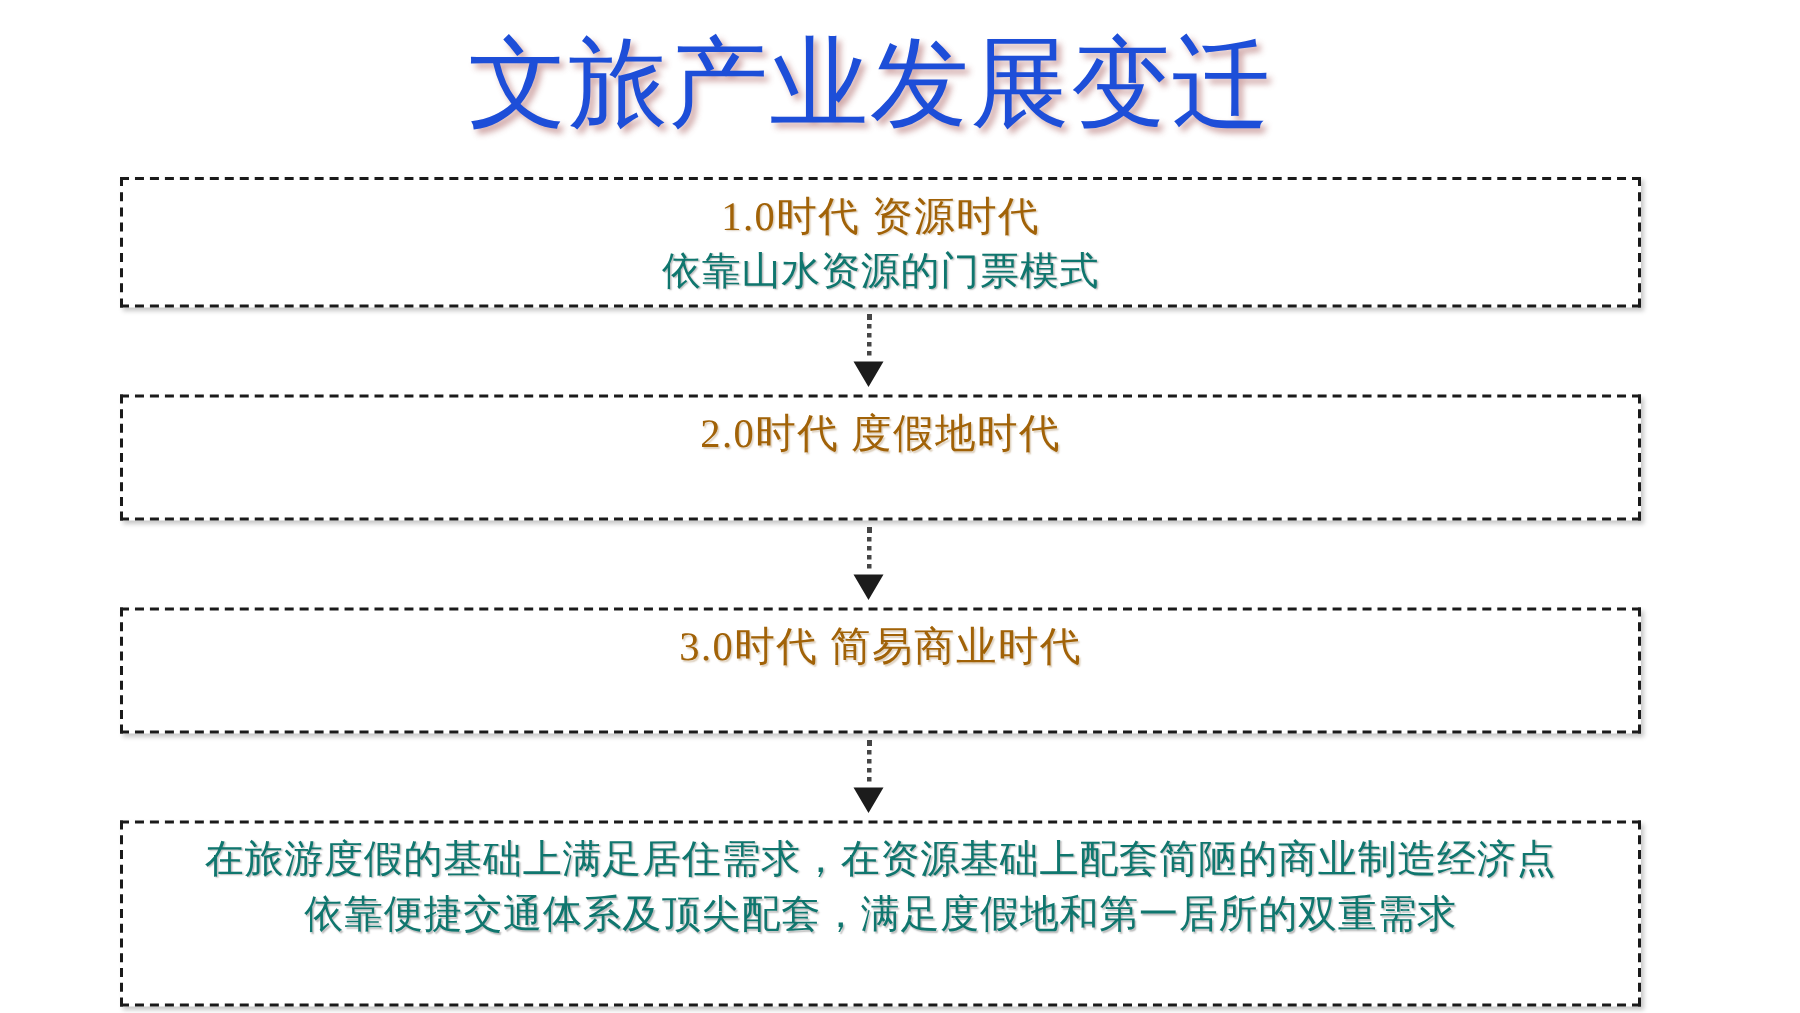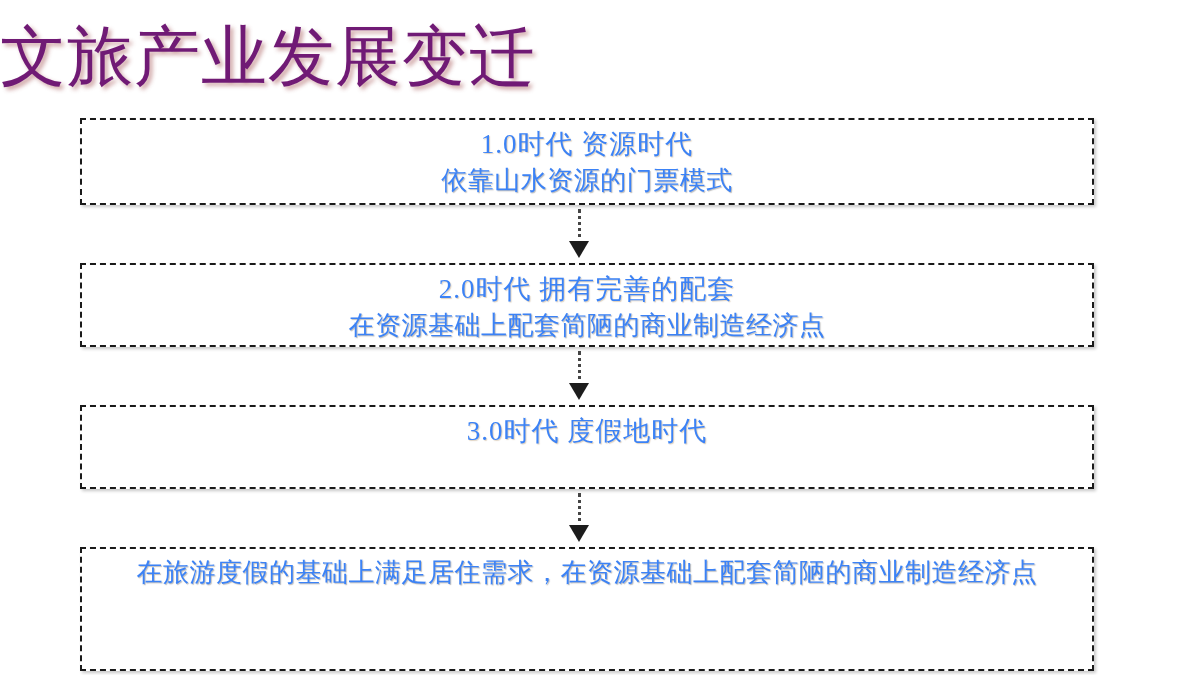--- a/index.html
+++ b/index.html
@@ -21,25 +21,26 @@
     height: 675px;
     box-sizing: border-box;
   }
 
   
   .title {
     position: absolute;
     left: 0;
     top: 22px;
     width: 1160px;
+    text-align: center;
     font-size: 66px;
     line-height: 1.05;
     font-weight: 400;
     letter-spacing: 1px;
-    color: #701a75;
+    color: #1d4ed8;
     text-shadow: 3px 3px 4px rgba(150, 60, 60, 0.45);
     white-space: nowrap;
   }
 
   
   .flow {
     position: absolute;
     left: 80px;
     top: 118px;
     width: 1014px;
@@ -51,30 +52,30 @@
     border: 2px dashed #1a1a1a;
     background: #ffffff;
     box-shadow: 2px 2px 3px rgba(0, 0, 0, 0.22);
     padding: 6px 10px 10px 10px;
     text-align: center;
   }
 
   .stage-heading {
     font-size: 27px;
     line-height: 1.38;
-    color: #3b82f6;
+    color: #a16207;
     letter-spacing: 1px;
     text-shadow: 1px 1px 1px rgba(180, 150, 110, 0.45);
     white-space: nowrap;
   }
 
   .stage-body-line {
     font-size: 26px;
     line-height: 1.42;
-    color: #3b82f6;
+    color: #0f766e;
     letter-spacing: 0.5px;
     text-shadow: 1px 1px 1px rgba(170, 170, 170, 0.8);
     white-space: nowrap;
   }
 
   
   .connector {
     position: relative;
     height: 58px;
     width: 100%;
@@ -117,36 +118,36 @@
       <div class="stage-heading">1.0时代  资源时代</div>
       <div class="stage-body-line">依靠山水资源的门票模式</div>
     </div>
 
     <div class="connector">
       <div class="shaft"></div>
       <div class="head"></div>
     </div>
 
     <div class="stage-box box-2">
-      <div class="stage-heading">2.0时代  拥有完善的配套</div>
-      <div class="stage-body-line">在资源基础上配套简陋的商业制造经济点</div>
+      <div class="stage-heading">2.0时代  度假地时代</div>
     </div>
 
     <div class="connector">
       <div class="shaft"></div>
       <div class="head"></div>
     </div>
 
     <div class="stage-box box-3">
-      <div class="stage-heading">3.0时代  度假地时代</div>
+      <div class="stage-heading">3.0时代  简易商业时代</div>
     </div>
 
     <div class="connector">
       <div class="shaft"></div>
       <div class="head"></div>
     </div>
 
     <div class="stage-box box-4">
       <div class="stage-body-line">在旅游度假的基础上满足居住需求，在资源基础上配套简陋的商业制造经济点</div>
+      <div class="stage-body-line">依靠便捷交通体系及顶尖配套，满足度假地和第一居所的双重需求</div>
     </div>
 
   </div>
 </div>
 
 </body></html>

